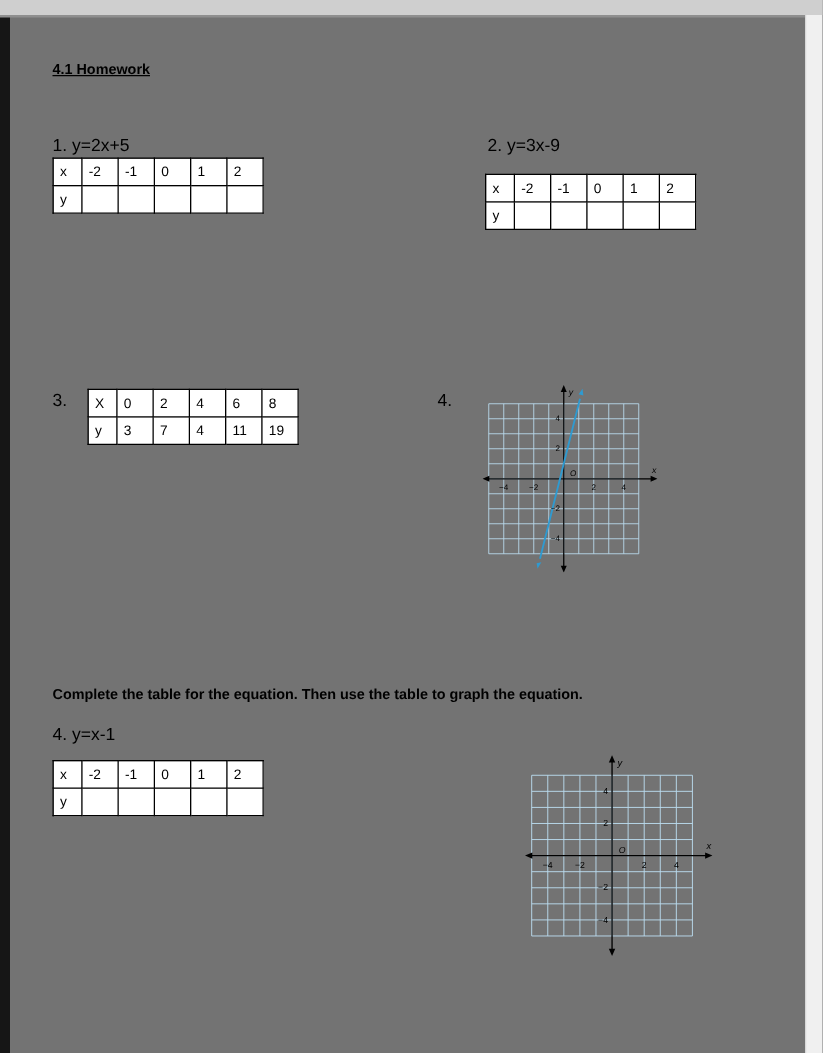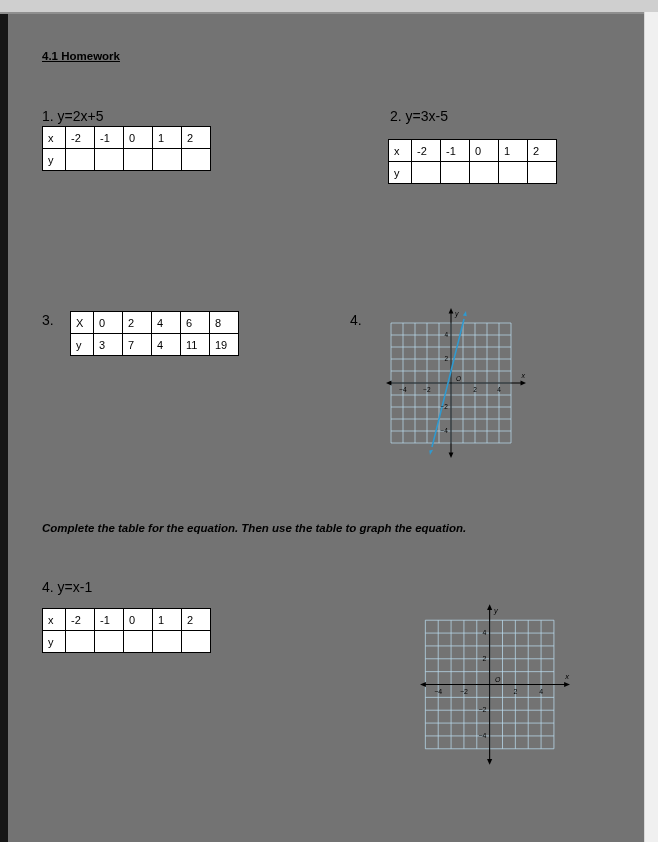--- a/index.html
+++ b/index.html
@@ -28,21 +28,21 @@
 
 <div class="page">
   <div class="left-strip"></div>
   <div class="top-strip"></div>
   <div class="right-strip"></div>
 
   <div class="abs title" style="left:42px; top:38px;">4.1 Homework</div>
 
 
   <div class="abs plabel" style="left:42px; top:96px;">1. y=2x+5</div>
-  <div class="abs plabel" style="left:390px; top:96px;">2. y=3x-5</div>
+  <div class="abs plabel" style="left:390px; top:96px;">2. y=3x-9</div>
 
   <table class="wt abs" style="left:42px; top:114px;">
     <tbody>
         <tr>
       <td>x</td>
           <td>-2</td>
           <td>-1</td>
           <td>0</td>
           <td>1</td>
           <td>2</td>
@@ -122,21 +122,21 @@
     <text x="113" y="84" font-size="6.5" text-anchor="middle">4</text>
     <text x="62" y="29" font-size="6.5" text-anchor="end">4</text>
     <text x="62" y="53" font-size="6.5" text-anchor="end">2</text>
     <text x="62" y="101" font-size="6.5" text-anchor="end">−2</text>
     <text x="62" y="125" font-size="6.5" text-anchor="end">−4</text>
     <text x="70" y="73" font-size="6.5" font-style="italic" text-anchor="start">O</text>
     <text x="139" y="70" font-size="7" font-style="italic" text-anchor="end">x</text>
     <text x="69" y="8" font-size="7" font-style="italic">y</text>
   </svg>
 
-  <div class="abs instr" style="left:42px; top:510px;font-style:italic;">Complete the table for the equation. Then use the table to graph the equation.</div>
+  <div class="abs instr" style="left:42px; top:538px;">Complete the table for the equation. Then use the table to graph the equation.</div>
 
   <div class="abs plabel" style="left:42px; top:567px;">4. y=x-1</div>
 
   <table class="wt abs" style="left:42px; top:596px;">
     <tbody>
         <tr>
       <td>x</td>
           <td>-2</td>
           <td>-1</td>
           <td>0</td>

